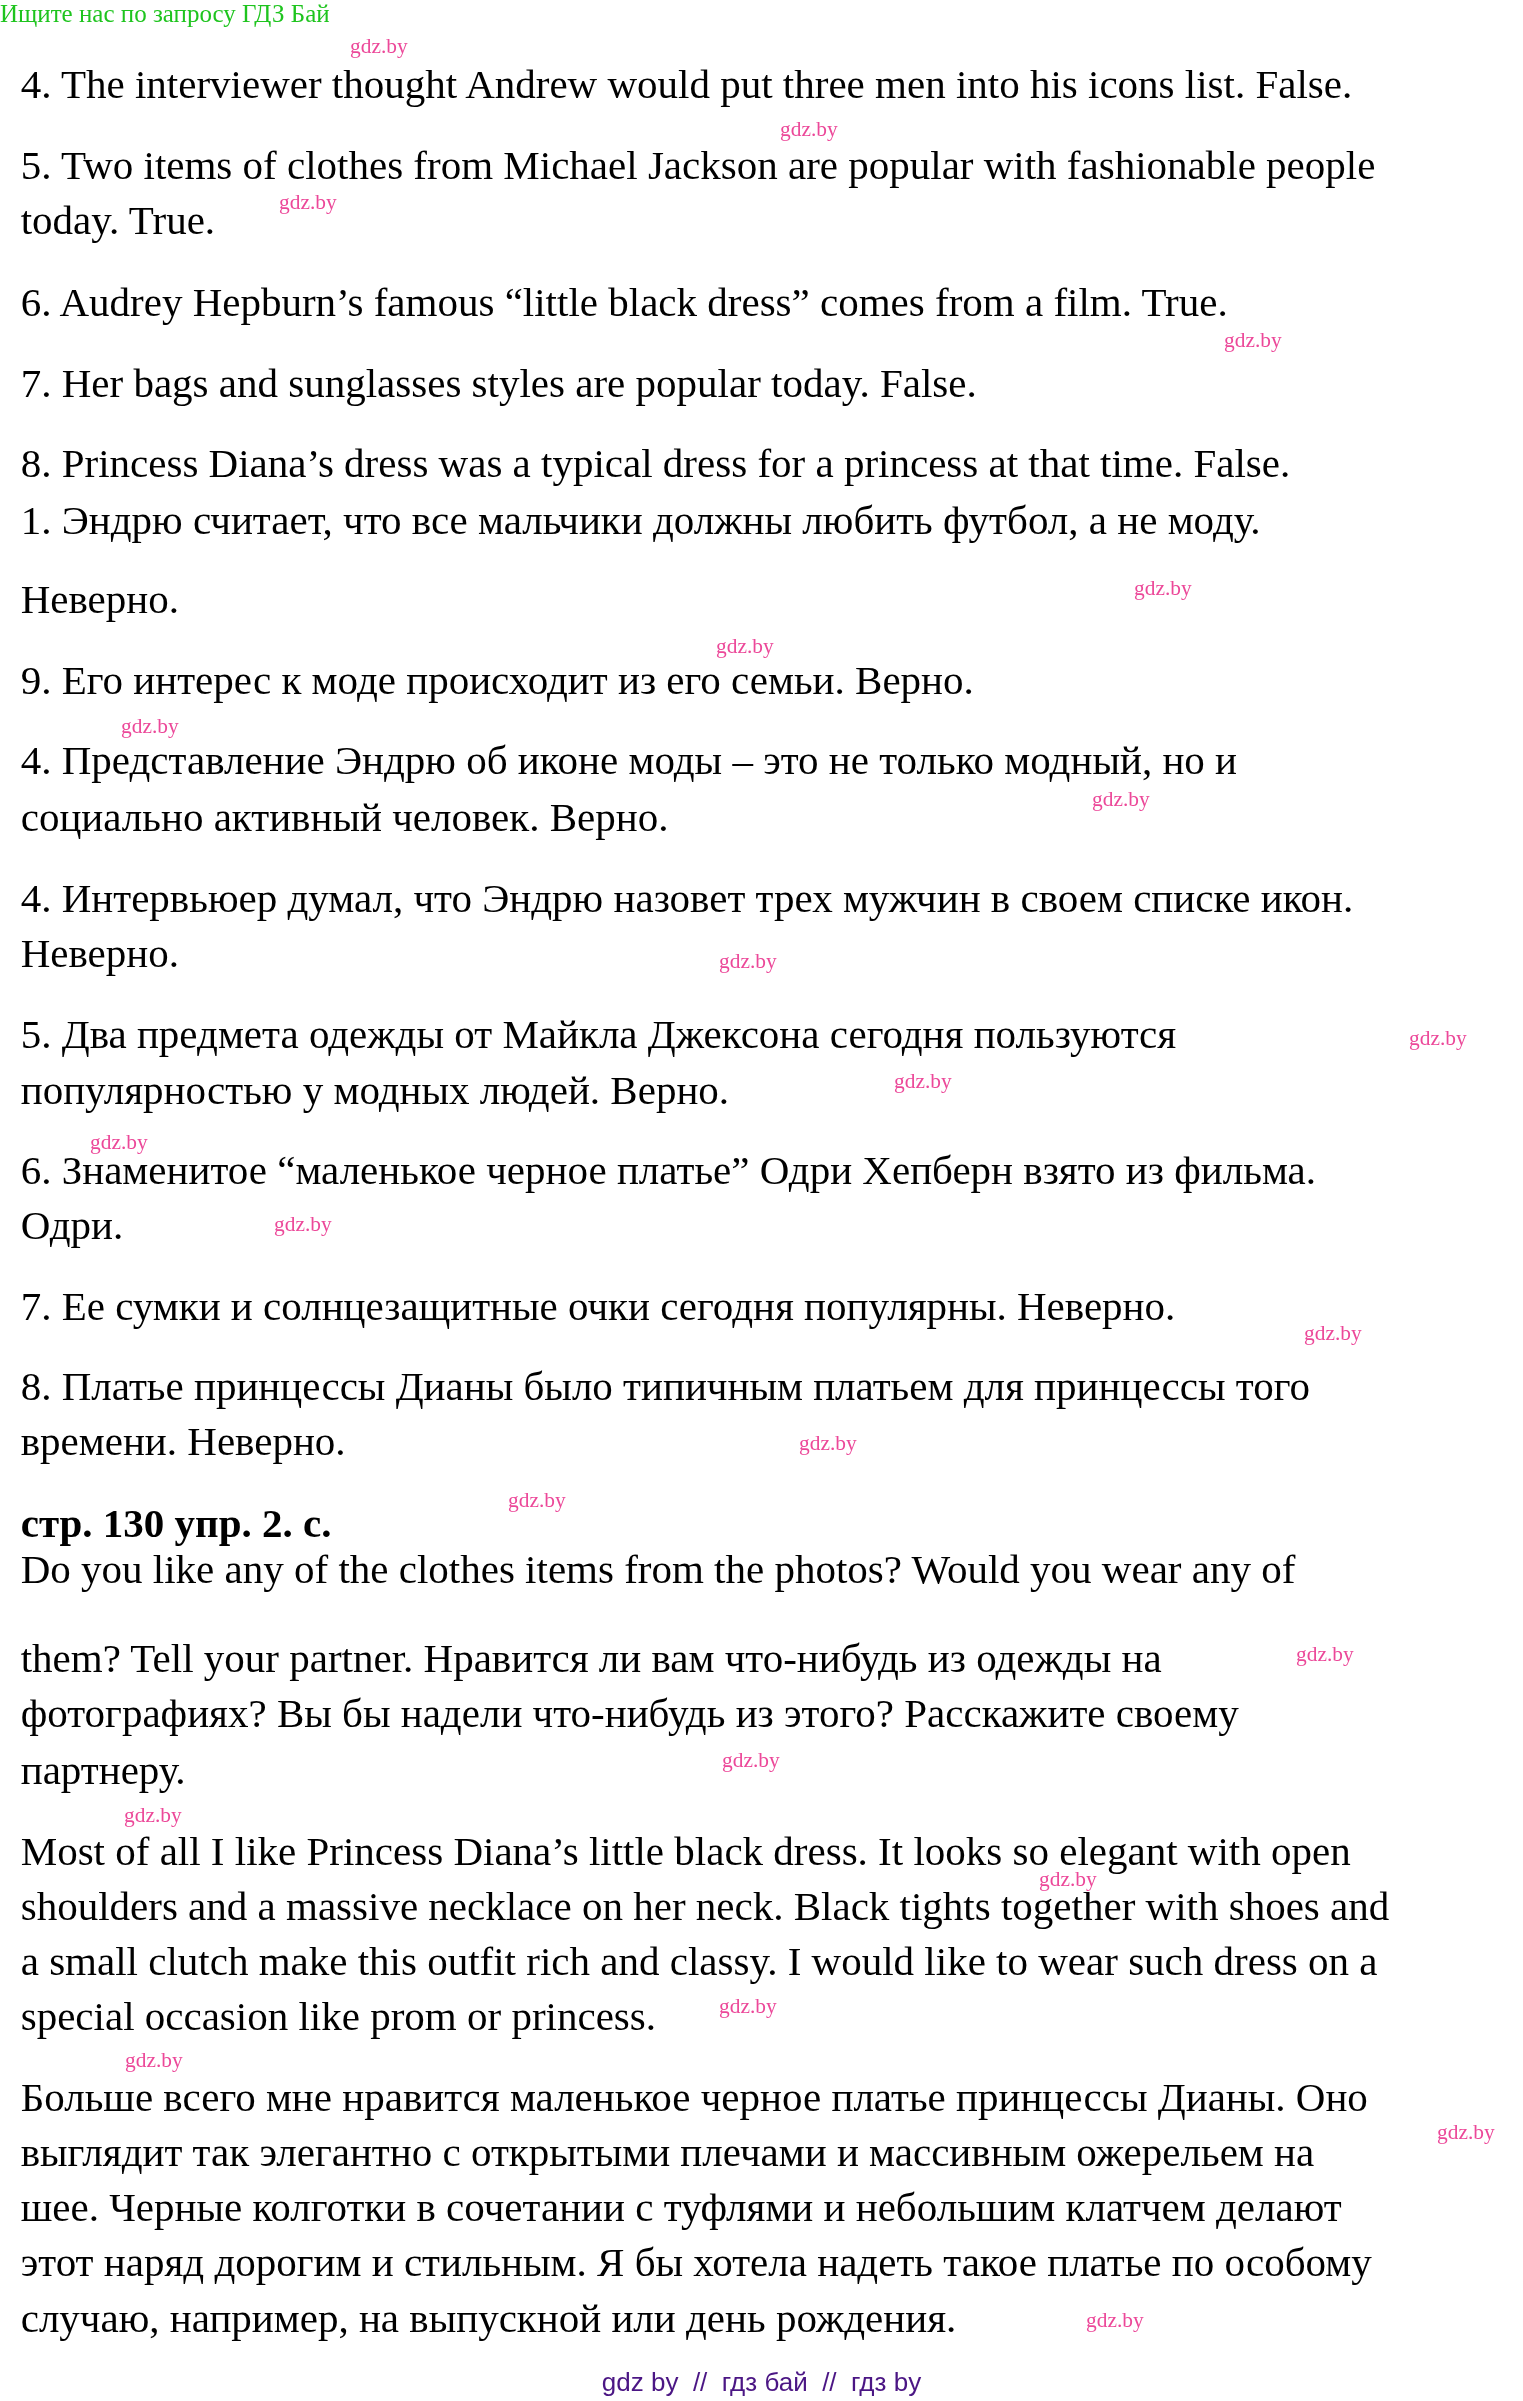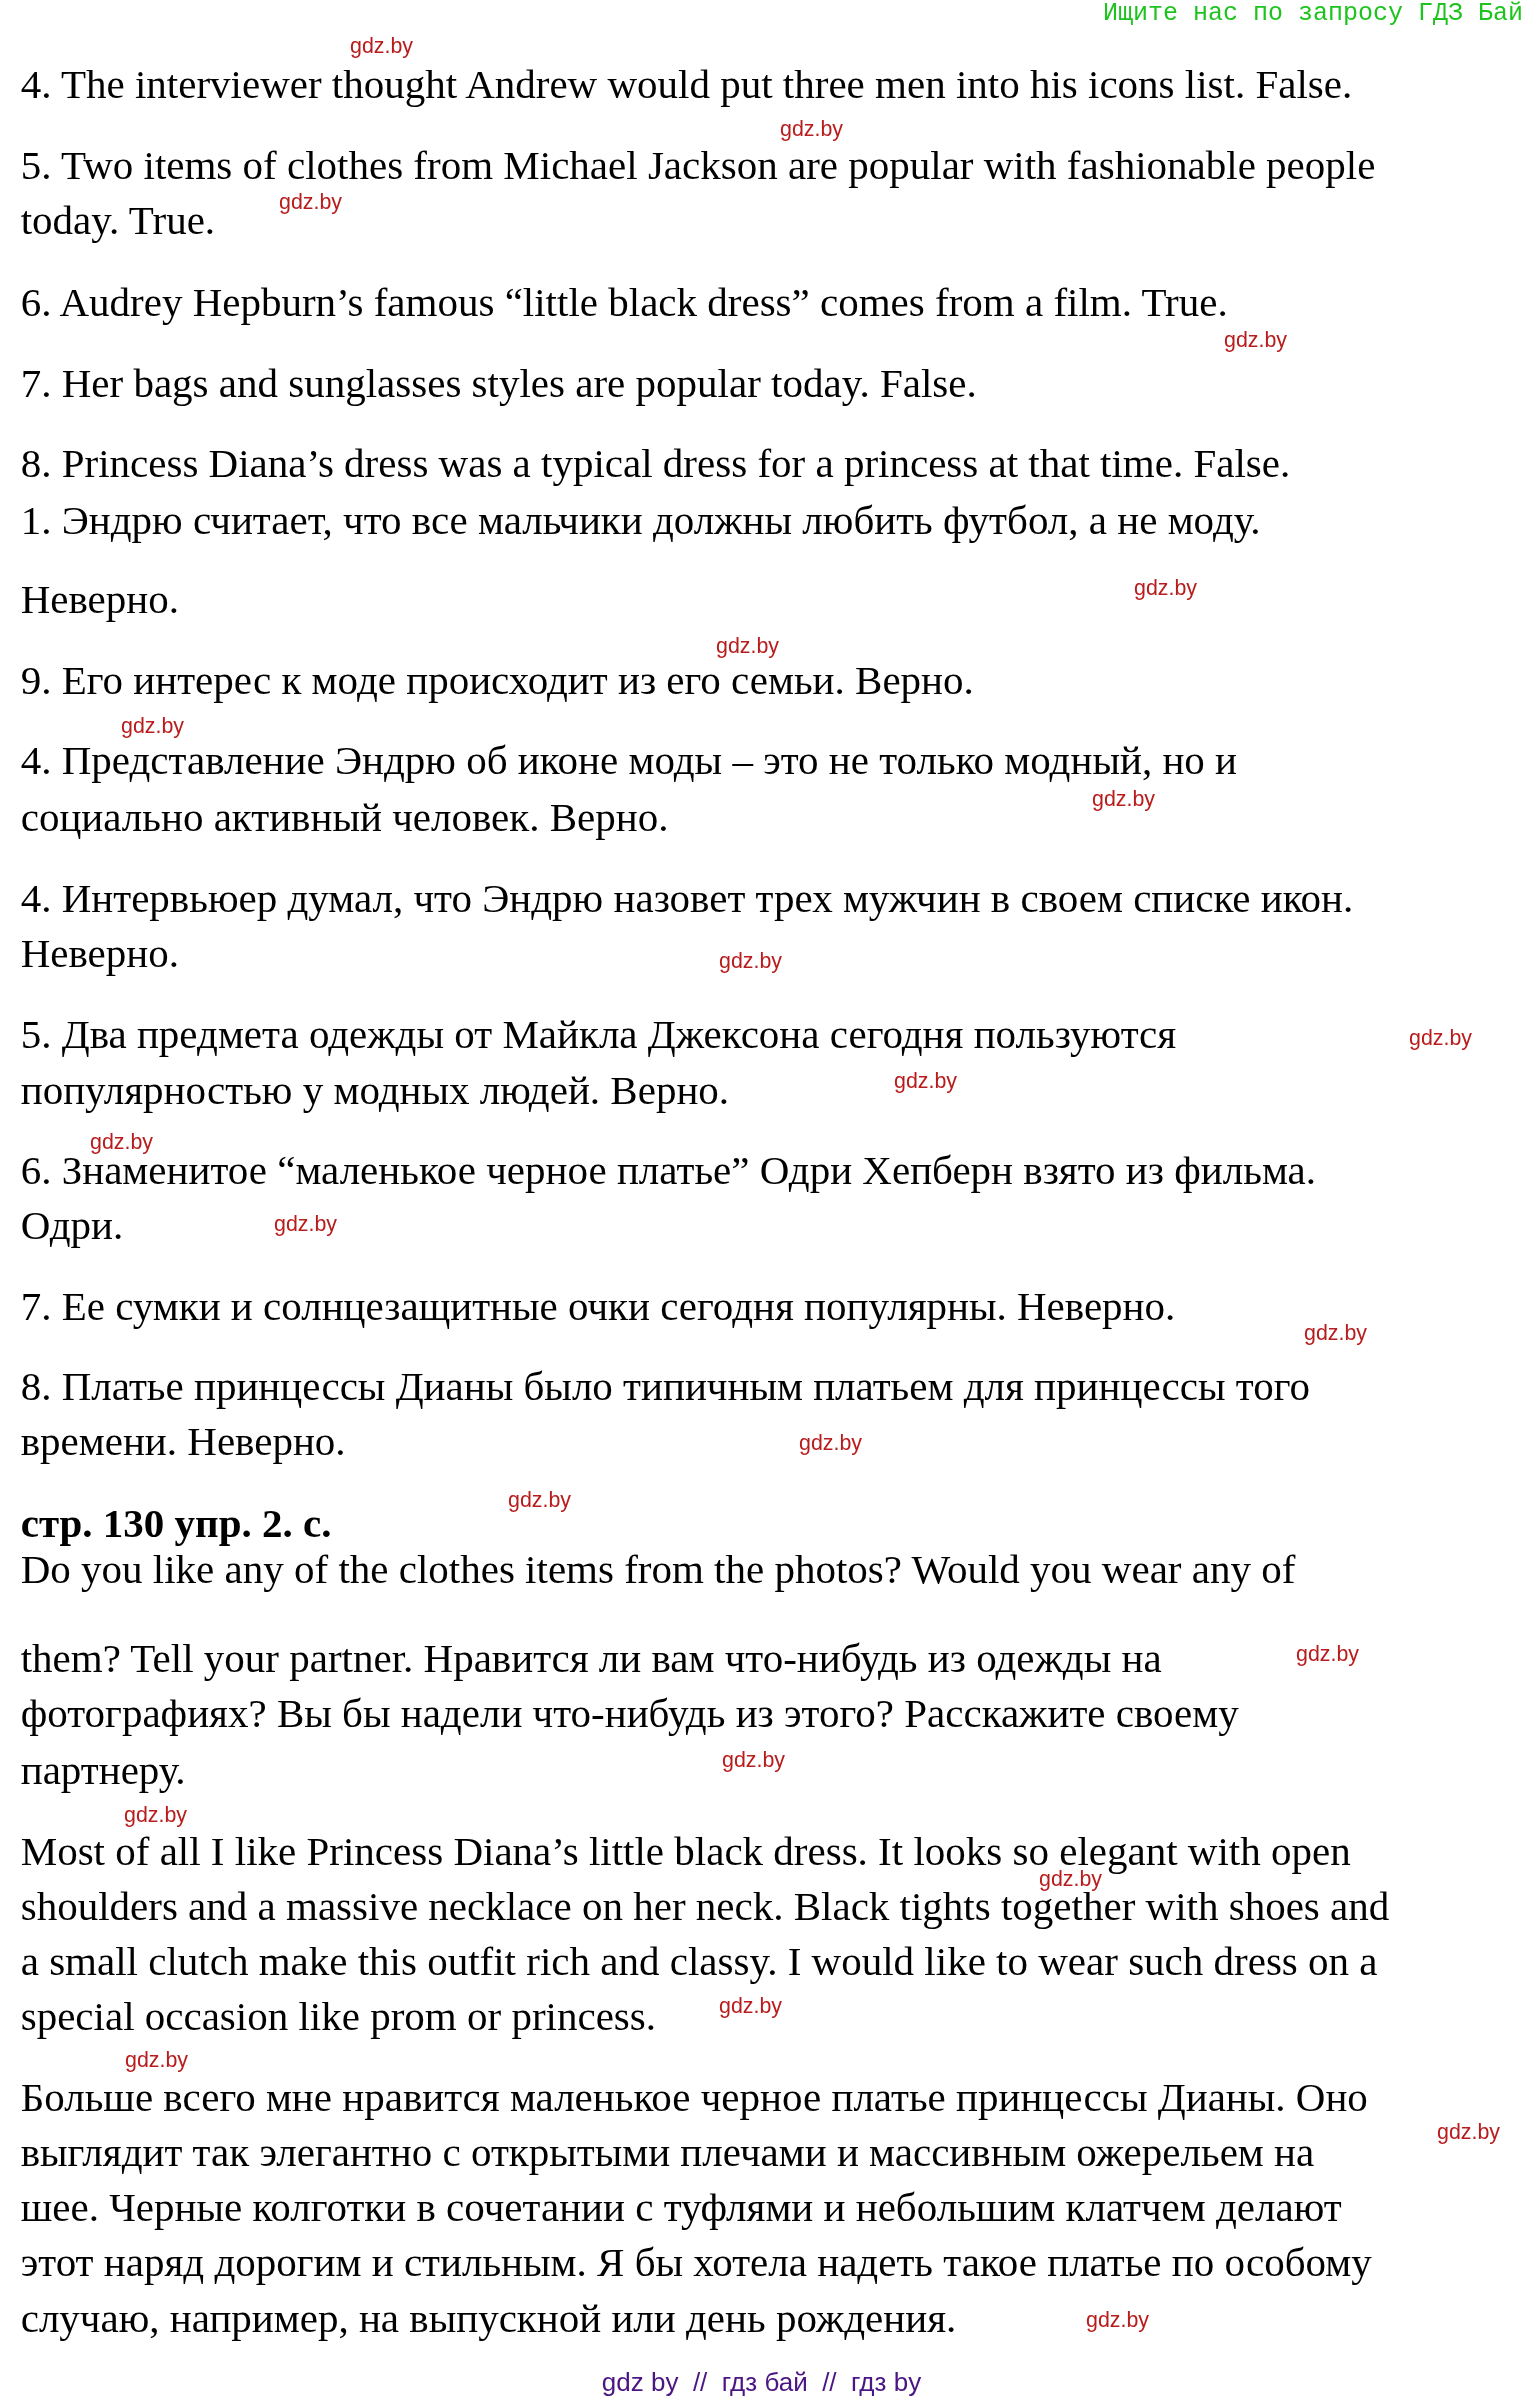--- a/index.html
+++ b/index.html
@@ -1,31 +1,31 @@
 <!DOCTYPE html>
 <html style="font-size:12.2px"><head>
 <meta charset="utf-8">
 <style>
   html, body { margin: 0; padding: 0; background: #ffffff; }
   body { width: 1523px; height: 2401px; position: relative; overflow: hidden; }
   .top-banner {
     position: absolute; left: 0; top: 0; width: 1523px; height: 31px;
-    text-align: right; font-family: Liberation Mono, monospace;
+    text-align: left; font-family: Liberation Serif, serif;
     font-size: 25px; line-height: 27.5px; color: #1ec41e; white-space: nowrap;
   }
   .line {
     position: absolute; left: 20.7px; white-space: nowrap;
     font-family: "Liberation Serif", serif; font-size: 41px; line-height: 49px;
     color: #000000;
   }
   .line.bold { font-weight: bold; }
   .wm {
     position: absolute; white-space: nowrap;
-    font-family: Liberation Sans, sans-serif; font-size: 21.4px; line-height: 23px;
-    color: #b91c1c;
+    font-family: Liberation Serif, serif; font-size: 21.4px; line-height: 23px;
+    color: #ec4899;
   }
   .footer {
     position: absolute; left: 0; top: 2367px; width: 1523px; text-align: center;
     font-family: "Liberation Sans", sans-serif; font-size: 26px; line-height: 31px;
     color: #4b1684; white-space: pre;
   }
 </style>
 </head>
 <body>
 

